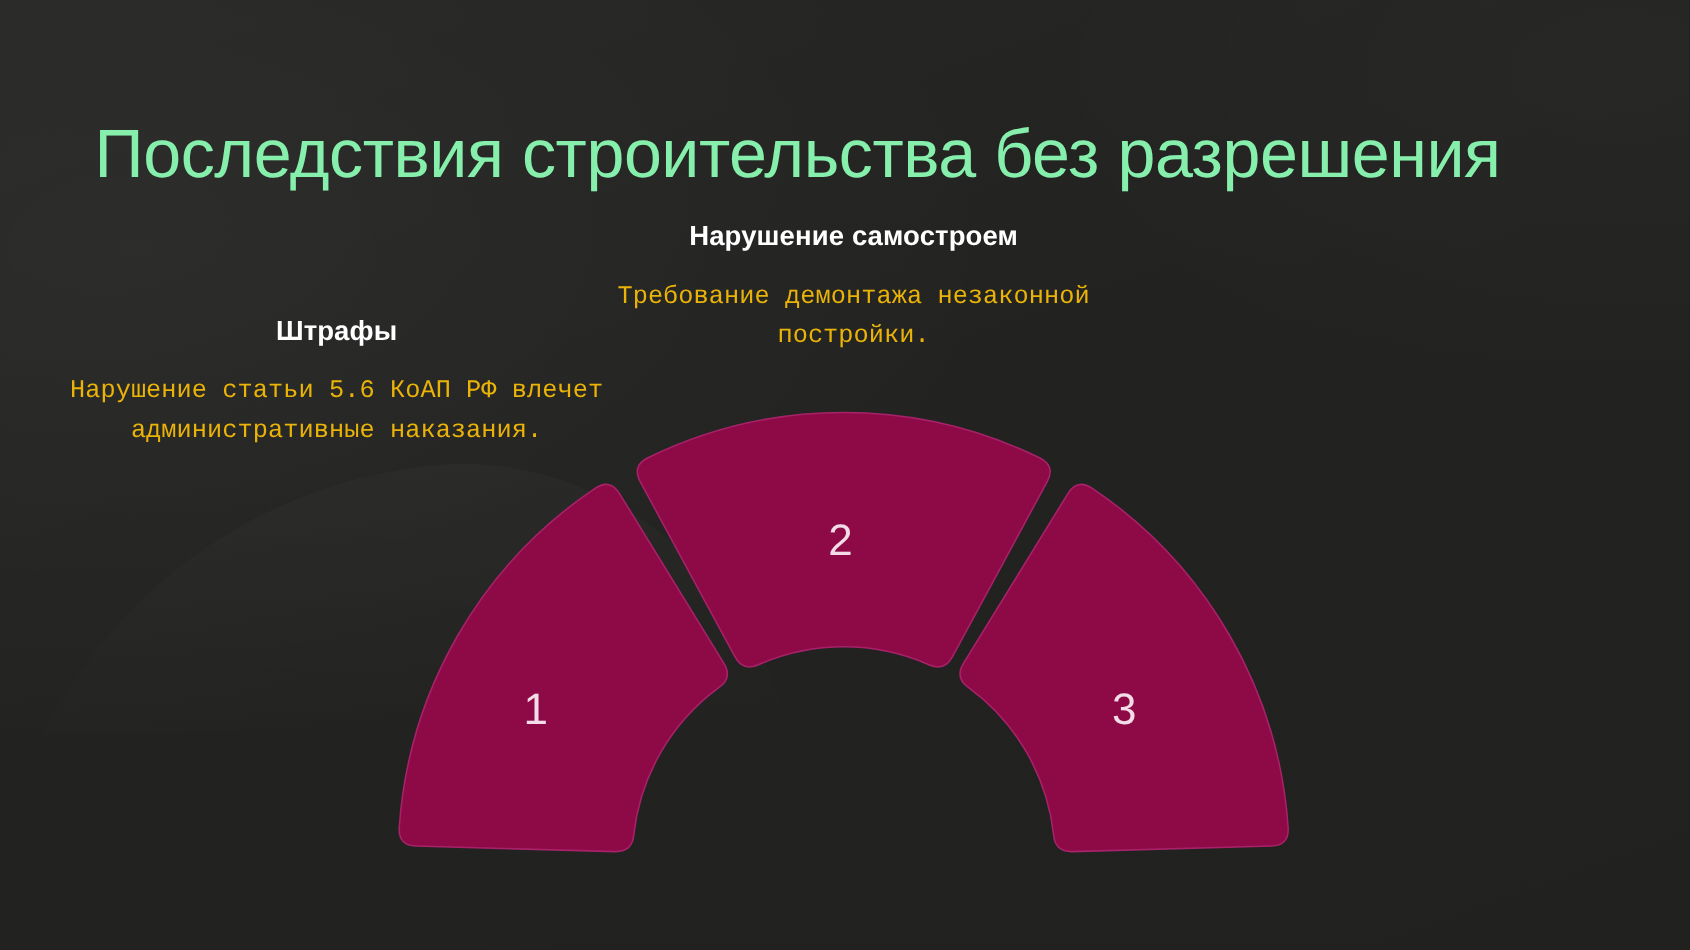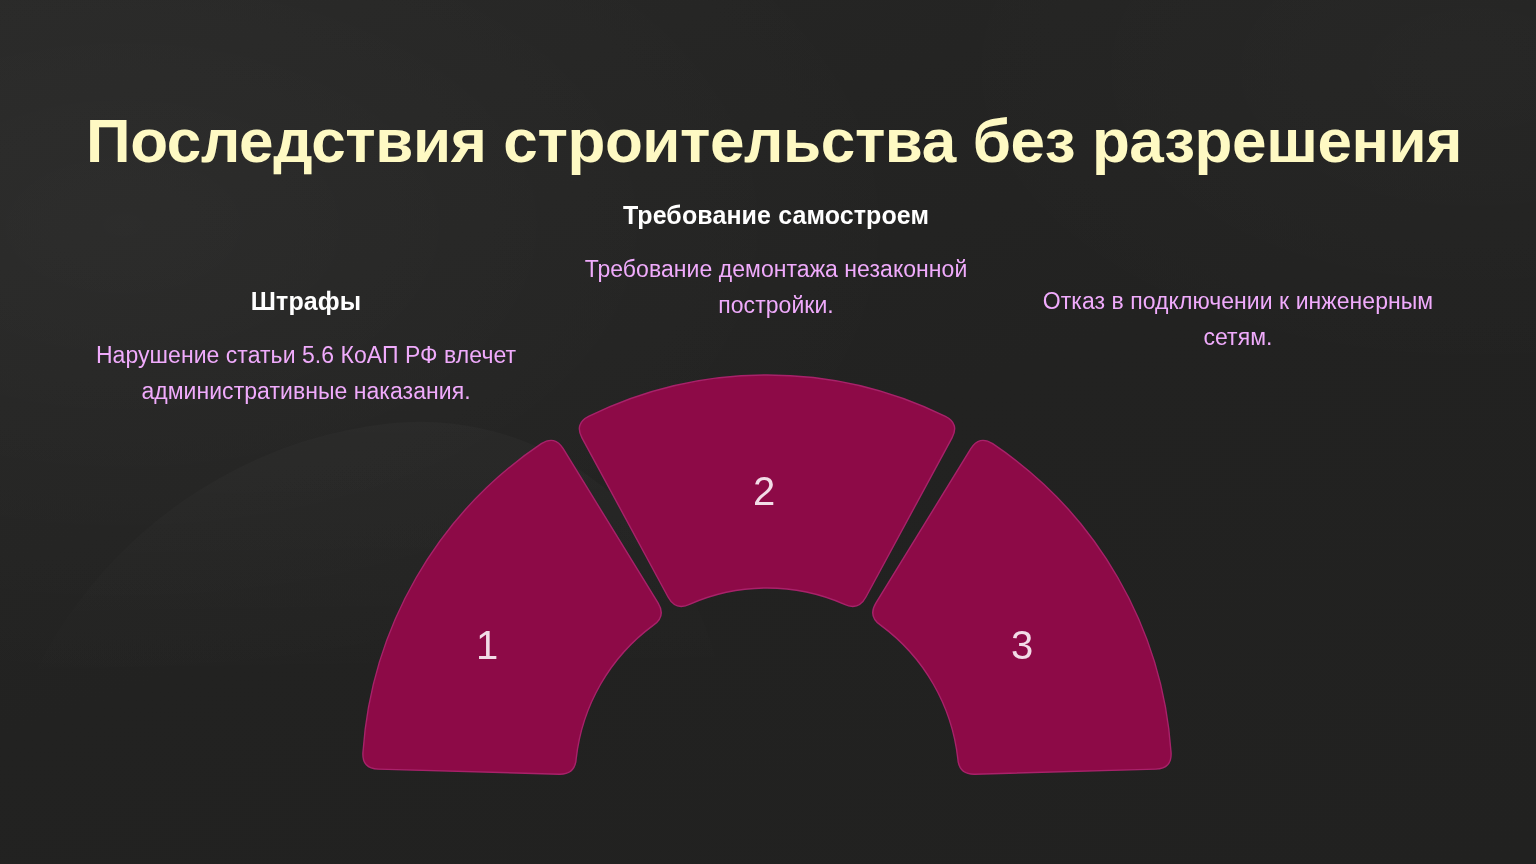--- a/index.html
+++ b/index.html
@@ -38,48 +38,49 @@
     transform: rotate(-6deg);
     pointer-events: none;
   }
 
   
   #title {
     position: absolute;
     left: 86px;
     top: 66px;
     width: 1380px;
-    color: #fef9c3;
+    color: #86efac;
     font-size: 62px;
     line-height: 1.06;
-    font-weight: 700;
+    font-weight: 400;
     letter-spacing: -0.4px;
     white-space: nowrap;
   }
 
   
   .callout {
     position: absolute;
     text-align: center;
   }
   .callout .c-title {
     color: #ffffff;
     font-weight: 700;
     font-size: 25px;
     line-height: 1.36;
     letter-spacing: 0.1px;
     margin: 0 0 20px 0;
   }
   .callout .c-body {
-    color: #f0abfc;
+    color: #eab308;
     font-weight: 400;
     font-size: 23px;
     line-height: 1.55;
     letter-spacing: 0.05px;
     margin: 0;
+    font-family: Liberation Mono, monospace;
   }
 
   #callout-1 { left: 58px;   top: 284px;  width: 496px; text-align: center; }
   #callout-2 { left: 540px;  top: 198px;  width: 472px; }
   #callout-3 { left: 1012px; top: 284px;  width: 452px; }
   #callout-2 .c-body { padding: 0 16px; }
 
   
   #arc-wrap {
     position: absolute;
@@ -109,26 +110,25 @@
   <div id="bg-curve"></div>
 
   <h1 id="title">Последствия строительства без разрешения</h1>
 
   <div class="callout" id="callout-1">
     <p class="c-title">Штрафы</p>
     <p class="c-body">Нарушение статьи 5.6 КоАП РФ влечет административные наказания.</p>
   </div>
 
   <div class="callout" id="callout-2">
-    <p class="c-title">Требование самостроем</p>
+    <p class="c-title">Нарушение самостроем</p>
     <p class="c-body">Требование демонтажа незаконной постройки.</p>
   </div>
 
   <div class="callout" id="callout-3">
-    <p class="c-body">Отказ в подключении к инженерным сетям.</p>
   </div>
 
   <div id="arc-wrap">
     <svg id="arc-svg" viewBox="0 0 1536 864" xmlns="http://www.w3.org/2000/svg">
       <g id="arc-segments">
           <path d="M 378.15 769.14 Q 362.16 768.69 362.92 752.71 A 405 405 0 0 1 541.33 443.70 Q 554.79 435.05 563.17 448.68 L 658.01 602.84 Q 666.39 616.47 653.13 625.41 A 192 192 0 0 0 576.19 758.68 Q 575.07 774.64 559.08 774.19 Z" fill="#8d0a47" stroke="#a8226a" stroke-width="1.4" class="seg-shape"></path>
           <path d="M 581.98 437.82 Q 574.37 423.74 588.59 416.41 A 405 405 0 0 1 945.41 416.41 Q 959.63 423.74 952.02 437.82 L 865.93 597.03 Q 858.32 611.11 843.94 604.09 A 192 192 0 0 0 690.06 604.09 Q 675.68 611.11 668.07 597.03 Z" fill="#8d0a47" stroke="#a8226a" stroke-width="1.4" class="seg-shape"></path>
           <path d="M 970.83 448.68 Q 979.21 435.05 992.67 443.70 A 405 405 0 0 1 1171.08 752.71 Q 1171.84 768.69 1155.85 769.14 L 974.92 774.19 Q 958.93 774.64 957.81 758.68 A 192 192 0 0 0 880.87 625.41 Q 867.61 616.47 875.99 602.84 Z" fill="#8d0a47" stroke="#a8226a" stroke-width="1.4" class="seg-shape"></path>
         </g>
       <g id="arc-numbers">

